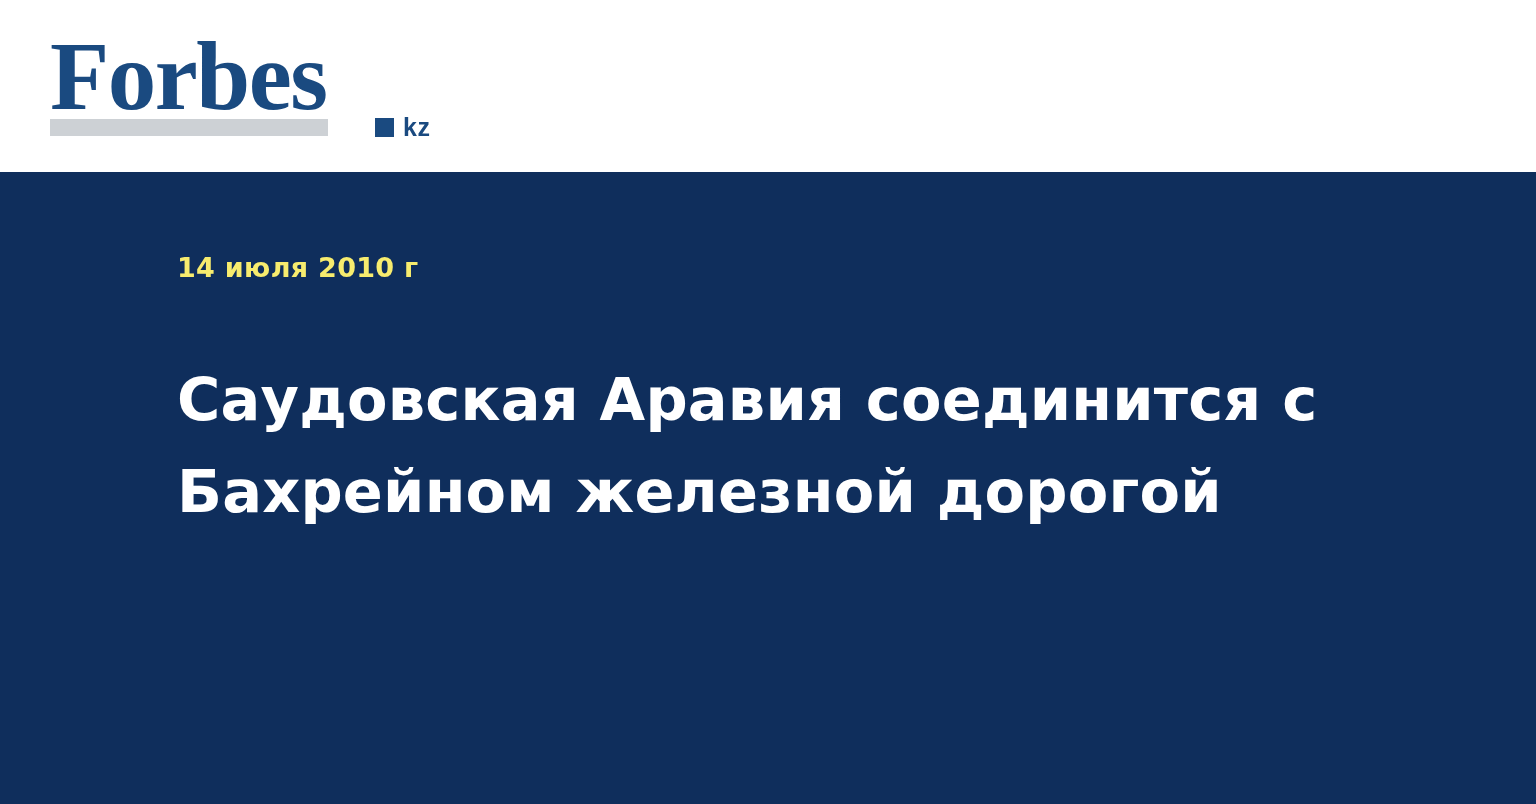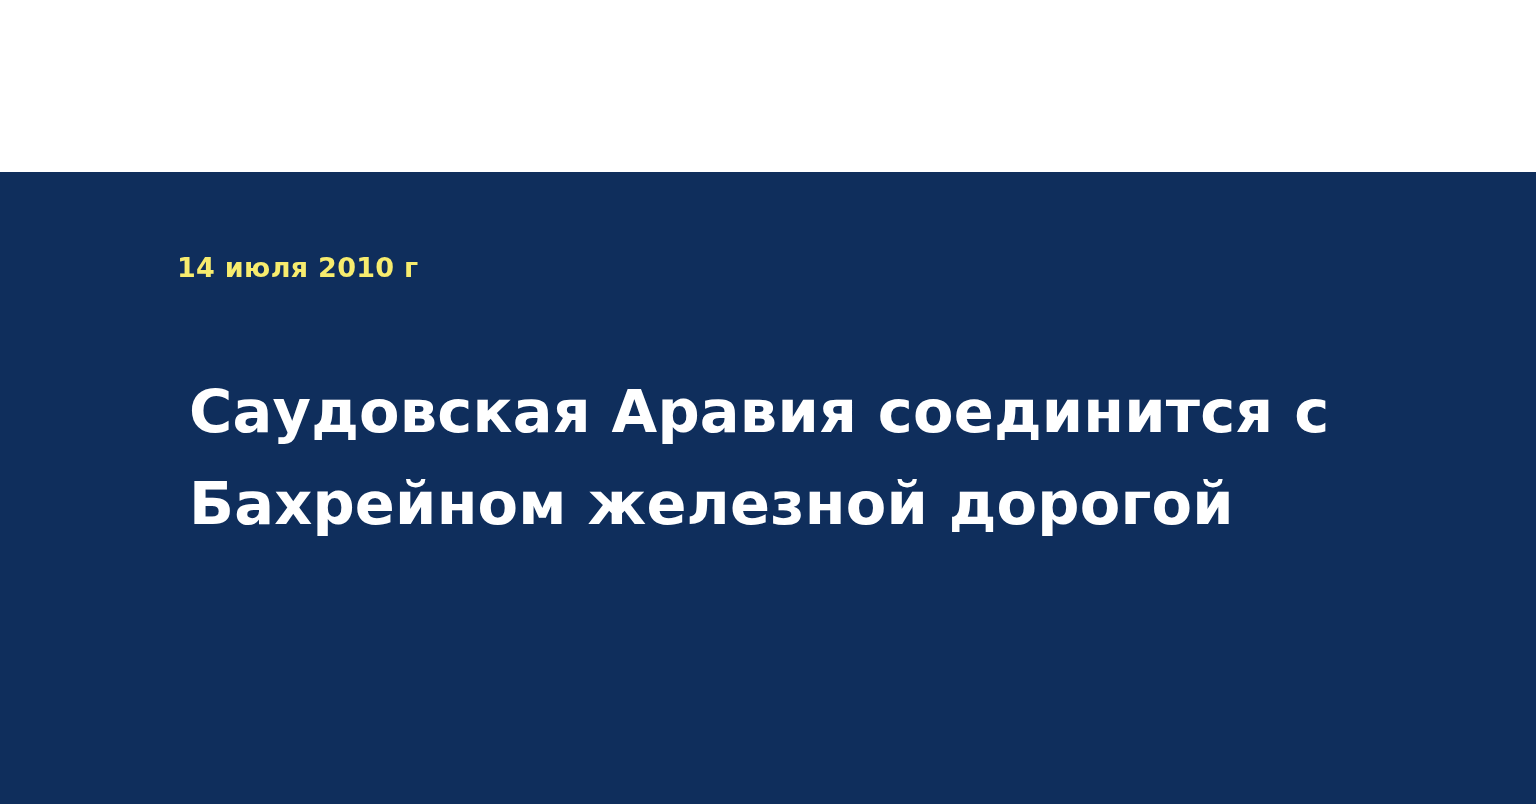--- a/index.html
+++ b/index.html
@@ -111,34 +111,42 @@
     letter-spacing: 0.3px;
     color: #F7EC6E;
     white-space: nowrap;
   }
 
   .article-title {
     position: absolute;
     left: 0;
     top: 182px;
     width: 1185px;
-    margin: 12px;
+    margin: 0;
     font-family: "DejaVu Sans", "Liberation Sans", sans-serif;
     font-weight: 700;
     font-size: 59px;
     line-height: 92px;
     letter-spacing: 0.2px;
     color: #FFFFFF;
   }
 </style>
 </head>
 <body>
 
 <div class="page">
 
+  <header class="masthead">
+    <a class="logo-lockup" href="#">
+      <span class="logo-wordmark">Forbes</span>
+      <span class="logo-rule"></span>
+      <span class="logo-kz-square"></span>
+      <span class="logo-kz-text">kz</span>
+    </a>
+  </header>
 
   <section class="hero">
     <div class="hero-inner">
       <div class="article-date">14 июля 2010 г</div>
       <h1 class="article-title">Саудовская Аравия соединится с Бахрейном железной дорогой</h1>
     </div>
   </section>
 
 </div>
 

